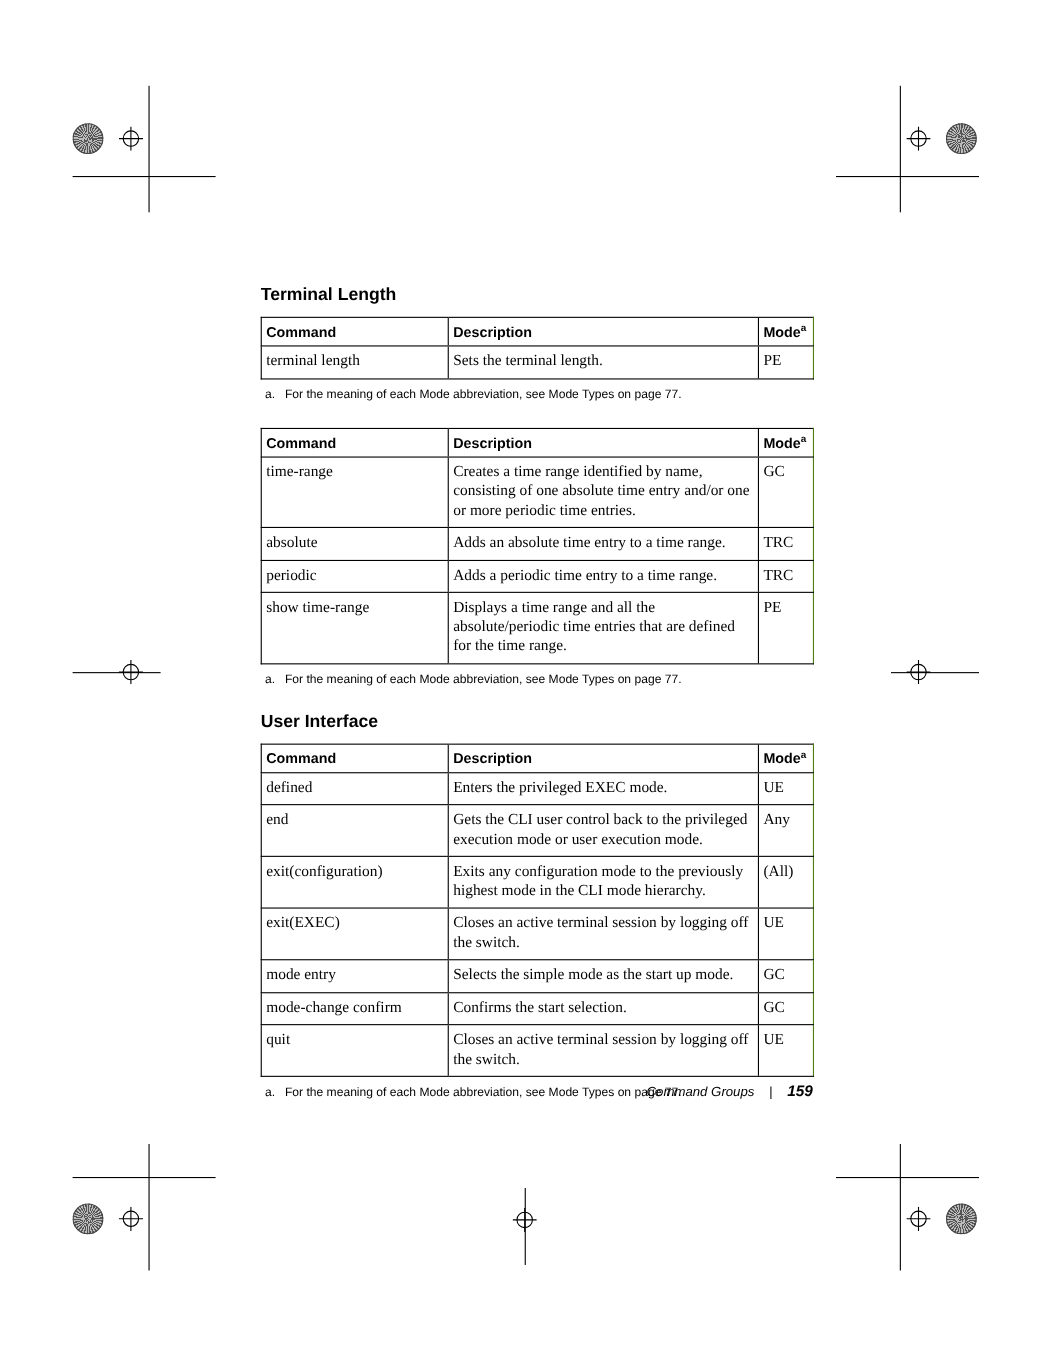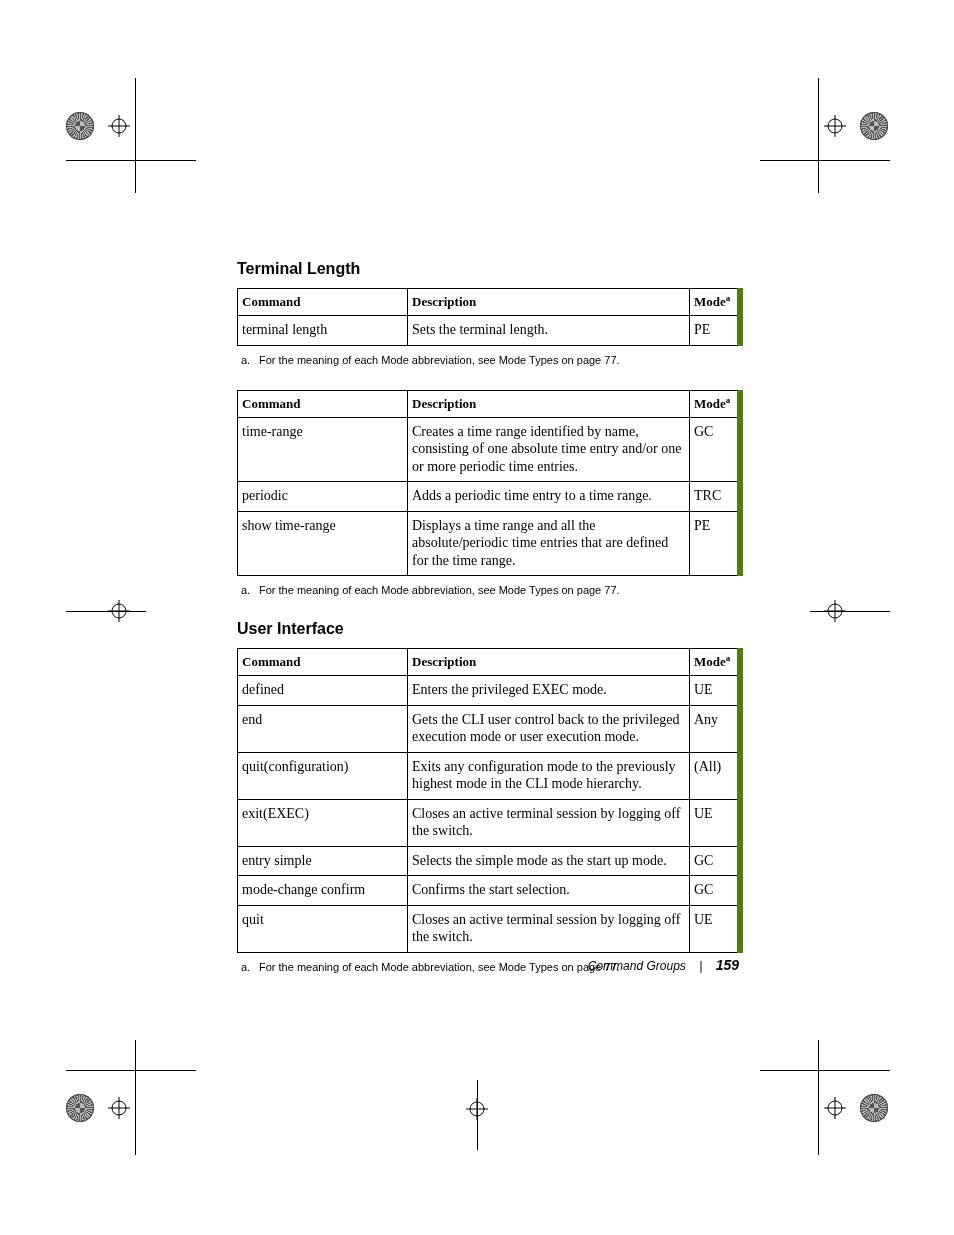--- a/index.html
+++ b/index.html
@@ -27,31 +27,31 @@
   table.cmd {
     width: 100%;
     border-collapse: collapse;
     font-size: 14px;
     table-layout: fixed;
   }
   table.cmd col.c1 { width: 170px; }
   table.cmd col.c2 { width: 282px; }
   table.cmd col.c3 { width: 50px; }
   table.cmd th {
-    font-family: Liberation Serif, serif;
+    font-family: Liberation Sans, sans-serif;
     font-weight: bold;
     font-size: 13px;
     text-align: left;
     padding: 5px 4px;
     border-top: 1px solid #000;
     border-bottom: 1px solid #000;
     border-left: 1px solid #000;
   }
   table.cmd th:last-child, table.cmd td:last-child {
-    border-right: 6px solid #4d7c0f;
+    border-right: 1px solid #4d7c0f;
   }
   table.cmd td {
     padding: 5px 4px 6px 4px;
     vertical-align: top;
     border-bottom: 1px solid #000;
     border-left: 1px solid #000;
     line-height: 1.25;
   }
   table.cmd tbody tr:last-child td {
     border-bottom: 1px solid #000;
@@ -154,20 +154,25 @@
         <th><span>Mode</span><span class="sup">a</span></th>
       </tr>
     </thead>
     <tbody>
       <tr>
         <td>time-range</td>
         <td>Creates a time range identified by name, consisting of one absolute time entry and/or one or more periodic time entries.</td>
         <td>GC</td>
       </tr>
       <tr>
+        <td>absolute</td>
+        <td>Adds an absolute time entry to a time range.</td>
+        <td>TRC</td>
+      </tr>
+      <tr>
         <td>periodic</td>
         <td>Adds a periodic time entry to a time range.</td>
         <td>TRC</td>
       </tr>
       <tr>
         <td>show time-range</td>
         <td>Displays a time range and all the absolute/periodic time entries that are defined for the time range.</td>
         <td>PE</td>
       </tr>
     </tbody>
@@ -197,31 +202,31 @@
         <td>defined</td>
         <td>Enters the privileged EXEC mode.</td>
         <td>UE</td>
       </tr>
       <tr>
         <td>end</td>
         <td>Gets the CLI user control back to the privileged execution mode or user execution mode.</td>
         <td>Any</td>
       </tr>
       <tr>
-        <td>quit(configuration)</td>
+        <td>exit(configuration)</td>
         <td>Exits any configuration mode to the previously highest mode in the CLI mode hierarchy.</td>
         <td>(All)</td>
       </tr>
       <tr>
         <td>exit(EXEC)</td>
         <td>Closes an active terminal session by logging off the switch.</td>
         <td>UE</td>
       </tr>
       <tr>
-        <td>entry simple</td>
+        <td>mode entry</td>
         <td>Selects the simple mode as the start up mode.</td>
         <td>GC</td>
       </tr>
       <tr>
         <td>mode-change confirm</td>
         <td>Confirms the start selection.</td>
         <td>GC</td>
       </tr>
       <tr>
         <td>quit</td>

